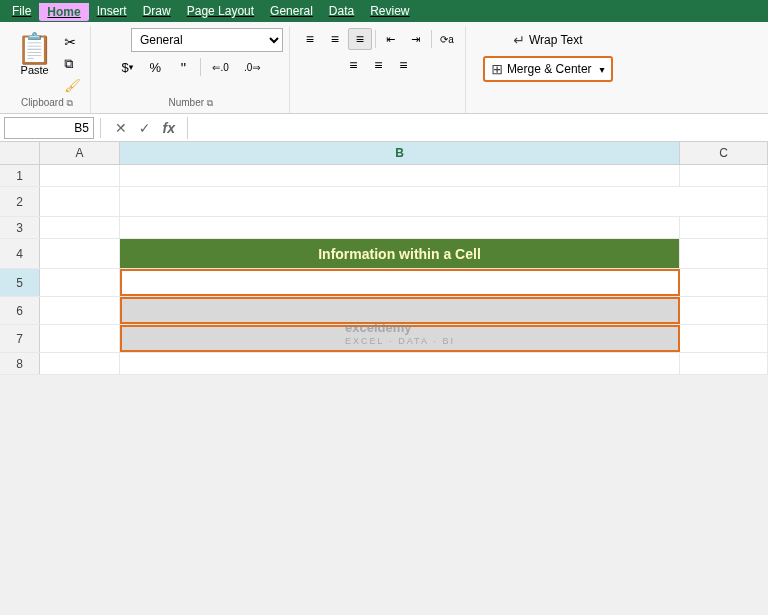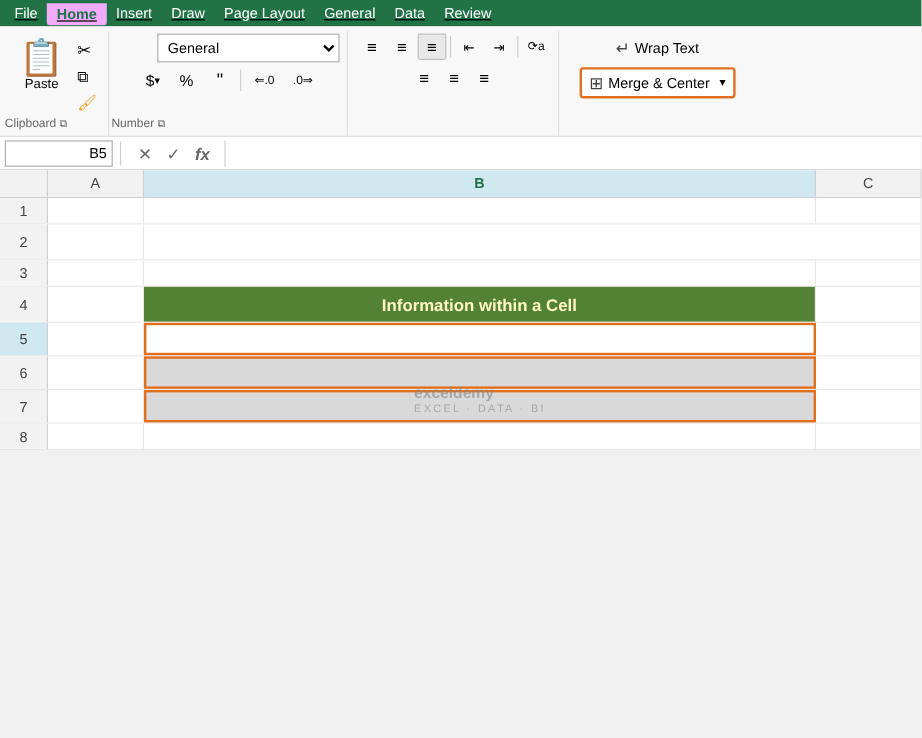--- a/index.html
+++ b/index.html
@@ -46,21 +46,21 @@
     }
     .toolbar-group:last-child { border-right: none; }
 
     .group-label {
       font-size: 10px;
       color: #666;
       position: absolute;
       bottom: 4px;
       left: 0;
       right: 0;
-      text-align: left;
+      text-align: center;
     }
 
     
     .clipboard-group {
       display: flex;
       flex-direction: row;
       align-items: flex-start;
       padding: 4px 6px 18px 6px;
       gap: 2px;
     }

